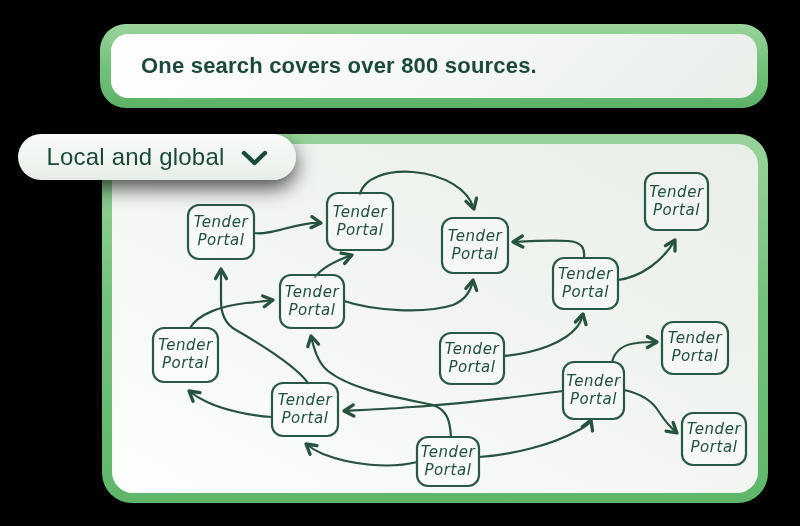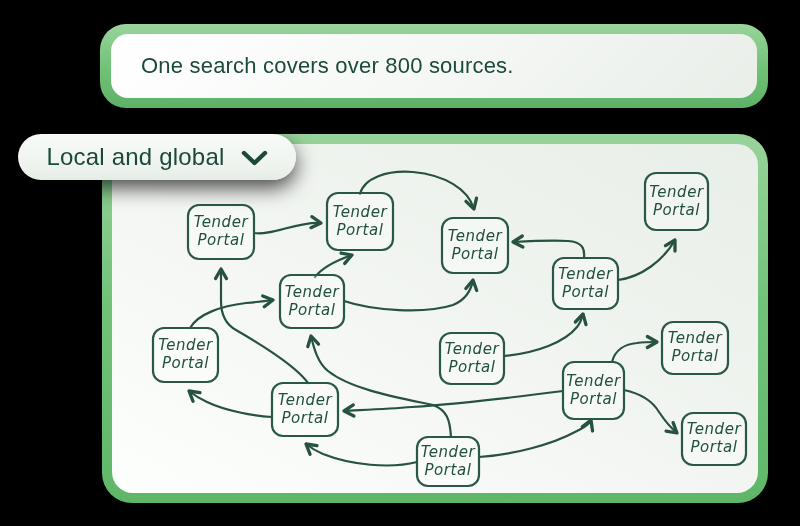--- a/index.html
+++ b/index.html
@@ -2,21 +2,21 @@
 <html><head>
 <meta charset="utf-8">
 <style>
   html,body{margin:0;padding:0;background:#000;}
   .stage{position:relative;width:800px;height:526px;overflow:hidden;background:#000;
          font-family:"Liberation Sans",sans-serif;}
   
   .banner{position:absolute;left:100px;top:24px;width:668px;height:84px;
           border-radius:26px;padding:0;box-sizing:border-box;
           background:linear-gradient(180deg,#9ad49c 0%,#6fc176 55%,#5db167 100%);
-          box-shadow:0 10px 26px rgba(0,0,0,.65);}
+          box-shadow:0 10px 26px rgba(0,0,0,.65);font-weight:bold;}
   .banner-card{position:absolute;left:11px;top:10px;right:11px;bottom:10px;
           border-radius:17px;
           background:linear-gradient(135deg,#ffffff 0%,#f4f7f4 55%,#e9eee9 100%);
           display:flex;align-items:center;}
   .banner-card span{padding-left:30px;font-size:22px;letter-spacing:.2px;color:#1b4a3c;}
   
   .pill{position:absolute;left:18px;top:134px;width:278px;height:46px;z-index:5;
         border-radius:23px;cursor:pointer;
         background:linear-gradient(180deg,#f8fbf8 0%,#eef3ee 70%,#e5ece5 100%);
         box-shadow:0 8px 20px rgba(0,0,0,.7);

